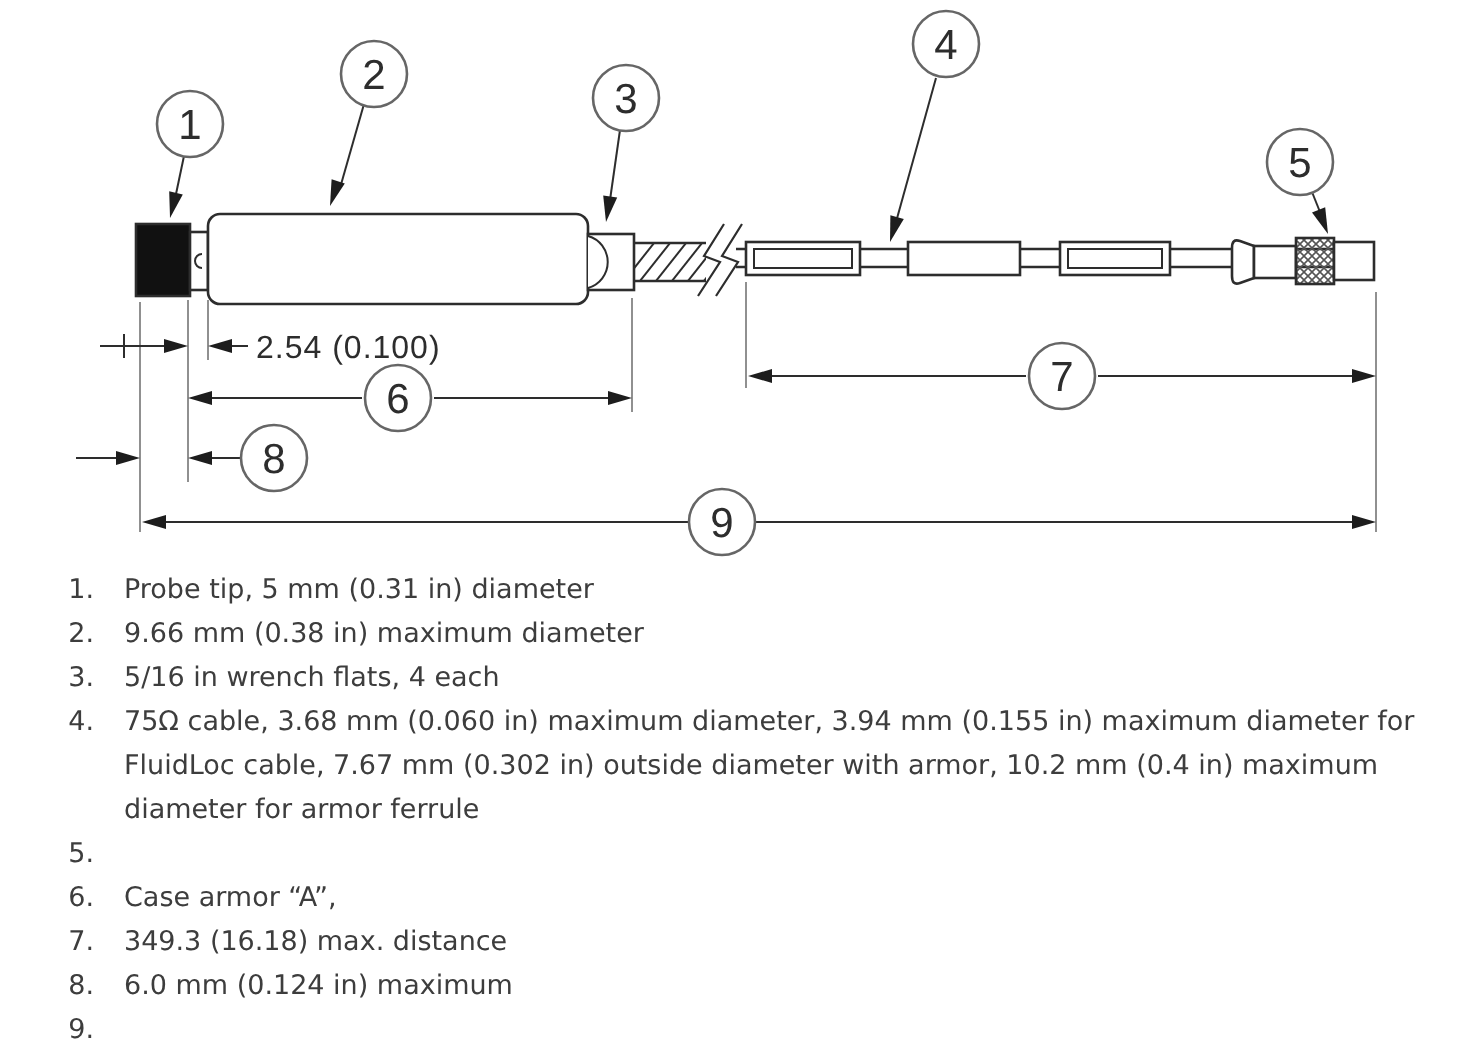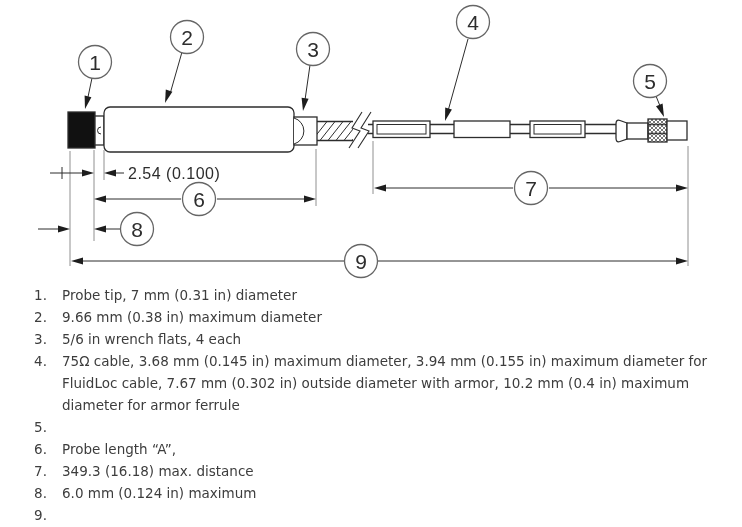--- a/index.html
+++ b/index.html
@@ -186,40 +186,40 @@
       <g>
         <circle cx="361" cy="261" r="16.5"></circle>
         <text class="callout-num" x="361" y="268.5" text-anchor="middle" stroke="none">9</text>
       </g>
     </g>
   </svg>
 
   <div class="legend">
     <div class="legend-row">
       <span class="legend-num">1.</span>
-      <span class="legend-text">Probe tip, 7 mm (0.31 in) diameter</span>
+      <span class="legend-text">Probe tip, 5 mm (0.31 in) diameter</span>
     </div>
     <div class="legend-row">
       <span class="legend-num">2.</span>
       <span class="legend-text">9.66 mm (0.38 in) maximum diameter</span>
     </div>
     <div class="legend-row">
       <span class="legend-num">3.</span>
-      <span class="legend-text">5/6 in wrench flats, 4 each</span>
+      <span class="legend-text">5/16 in wrench flats, 4 each</span>
     </div>
     <div class="legend-row">
       <span class="legend-num">4.</span>
-      <span class="legend-text">75Ω cable, 3.68 mm (0.145 in) maximum diameter, 3.94 mm (0.155 in) maximum diameter for FluidLoc cable, 7.67 mm (0.302 in) outside diameter with armor, 10.2 mm (0.4 in) maximum diameter for armor ferrule</span>
+      <span class="legend-text">75Ω cable, 3.68 mm (0.060 in) maximum diameter, 3.94 mm (0.155 in) maximum diameter for FluidLoc cable, 7.67 mm (0.302 in) outside diameter with armor, 10.2 mm (0.4 in) maximum diameter for armor ferrule</span>
     </div>
     <div class="legend-row">
       <span class="legend-num">5.</span>
     </div>
     <div class="legend-row">
       <span class="legend-num">6.</span>
-      <span class="legend-text">Probe length “A”,</span>
+      <span class="legend-text">Case armor “A”,</span>
     </div>
     <div class="legend-row">
       <span class="legend-num">7.</span>
       <span class="legend-text">349.3 (16.18) max. distance</span>
     </div>
     <div class="legend-row">
       <span class="legend-num">8.</span>
       <span class="legend-text">6.0 mm (0.124 in) maximum</span>
     </div>
     <div class="legend-row">

